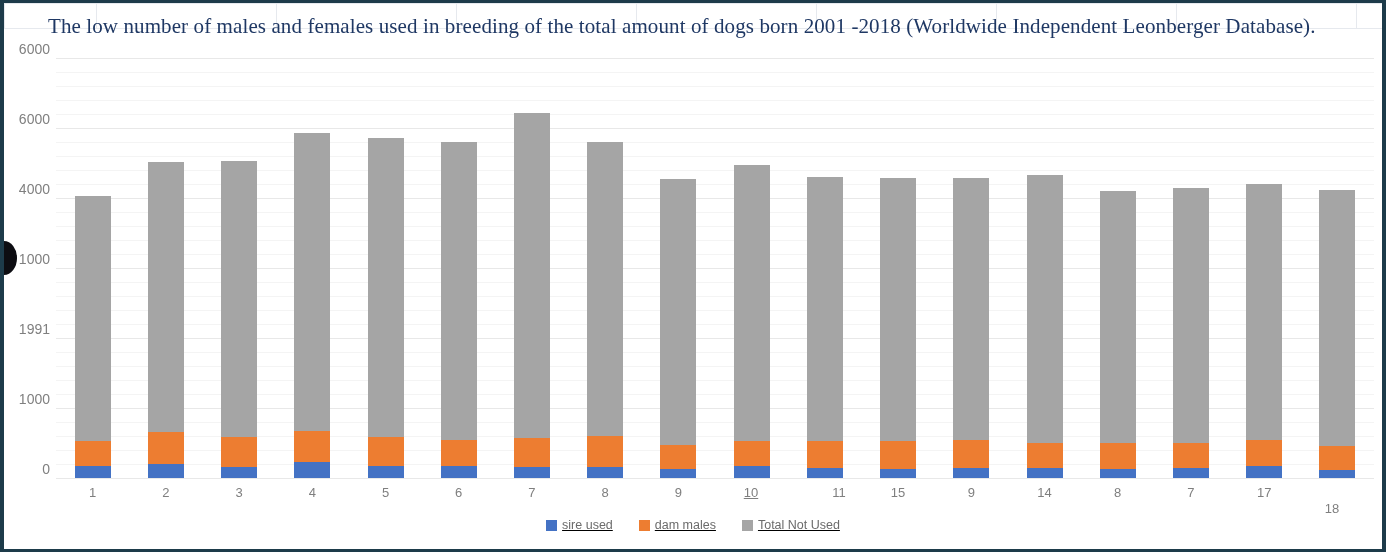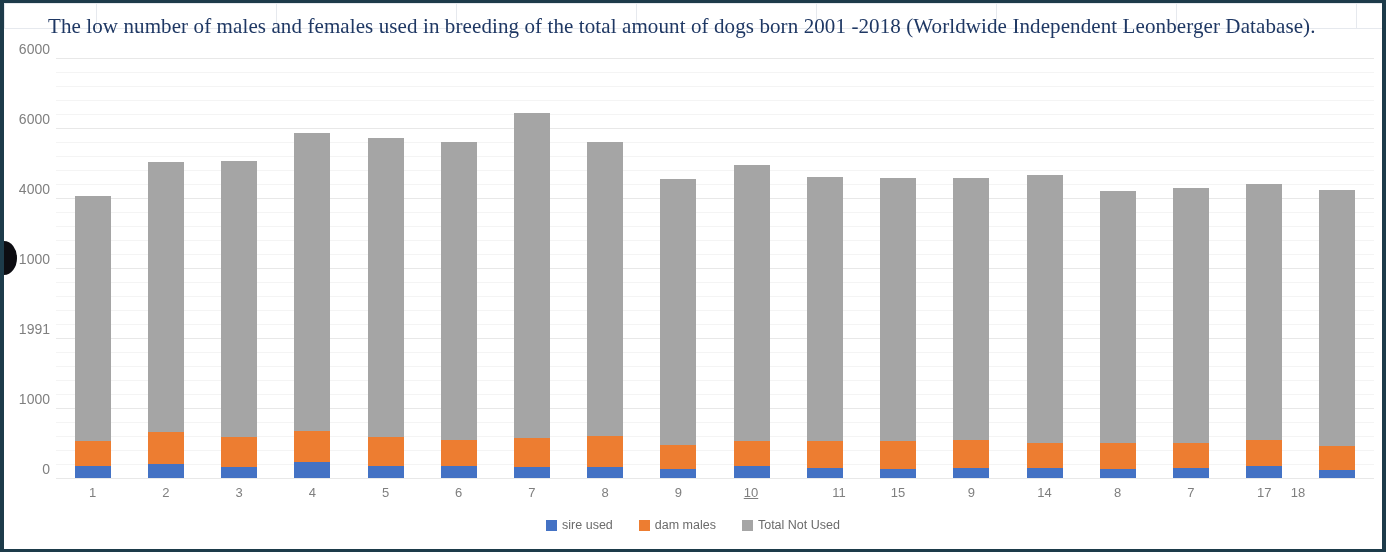--- a/index.html
+++ b/index.html
@@ -157,20 +157,21 @@
   
   #legend {
     position: absolute;
     left: 0;
     top: 515px;
     width: 100%;
     display: flex;
     justify-content: center;
     align-items: center;
     gap: 26px;
+    text-decoration: underline;
   }
   .legend-item {
     display: flex;
     align-items: center;
     gap: 5px;
     font-size: 12.5px;
     color: #6b6b6b;
   }
   .legend-swatch {
     width: 11px;
@@ -392,21 +393,21 @@
         <div class="xlabel" style="left: 519.167px; width: 60px;">8</div>
         <div class="xlabel" style="left: 592.389px; width: 60px;">9</div>
         <div class="xlabel" style="left: 665px; width: 60px; text-decoration: underline;">10</div>
         <div class="xlabel" style="left: 753px; width: 60px;">11</div>
         <div class="xlabel" style="left: 812.056px; width: 60px;">15</div>
         <div class="xlabel" style="left: 885.278px; width: 60px;">9</div>
         <div class="xlabel" style="left: 958.5px; width: 60px;">14</div>
         <div class="xlabel" style="left: 1031.72px; width: 60px;">8</div>
         <div class="xlabel" style="left: 1104.94px; width: 60px;">7</div>
         <div class="xlabel" style="left: 1178.17px; width: 60px;">17</div>
-        <div class="xlabel" style="left: 1212px; width: 60px;">18</div>
+        <div class="xlabel" style="left: 1246px; width: 60px; margin-top: 16px;">18</div>
       </div>
   </div>
 
   <div id="legend">
       <div class="legend-item">
         <span class="legend-swatch" style="background: rgb(68, 114, 196);"></span>
         <span>sire used</span>
       </div>
       <div class="legend-item">
         <span class="legend-swatch" style="background: rgb(237, 125, 49);"></span>

